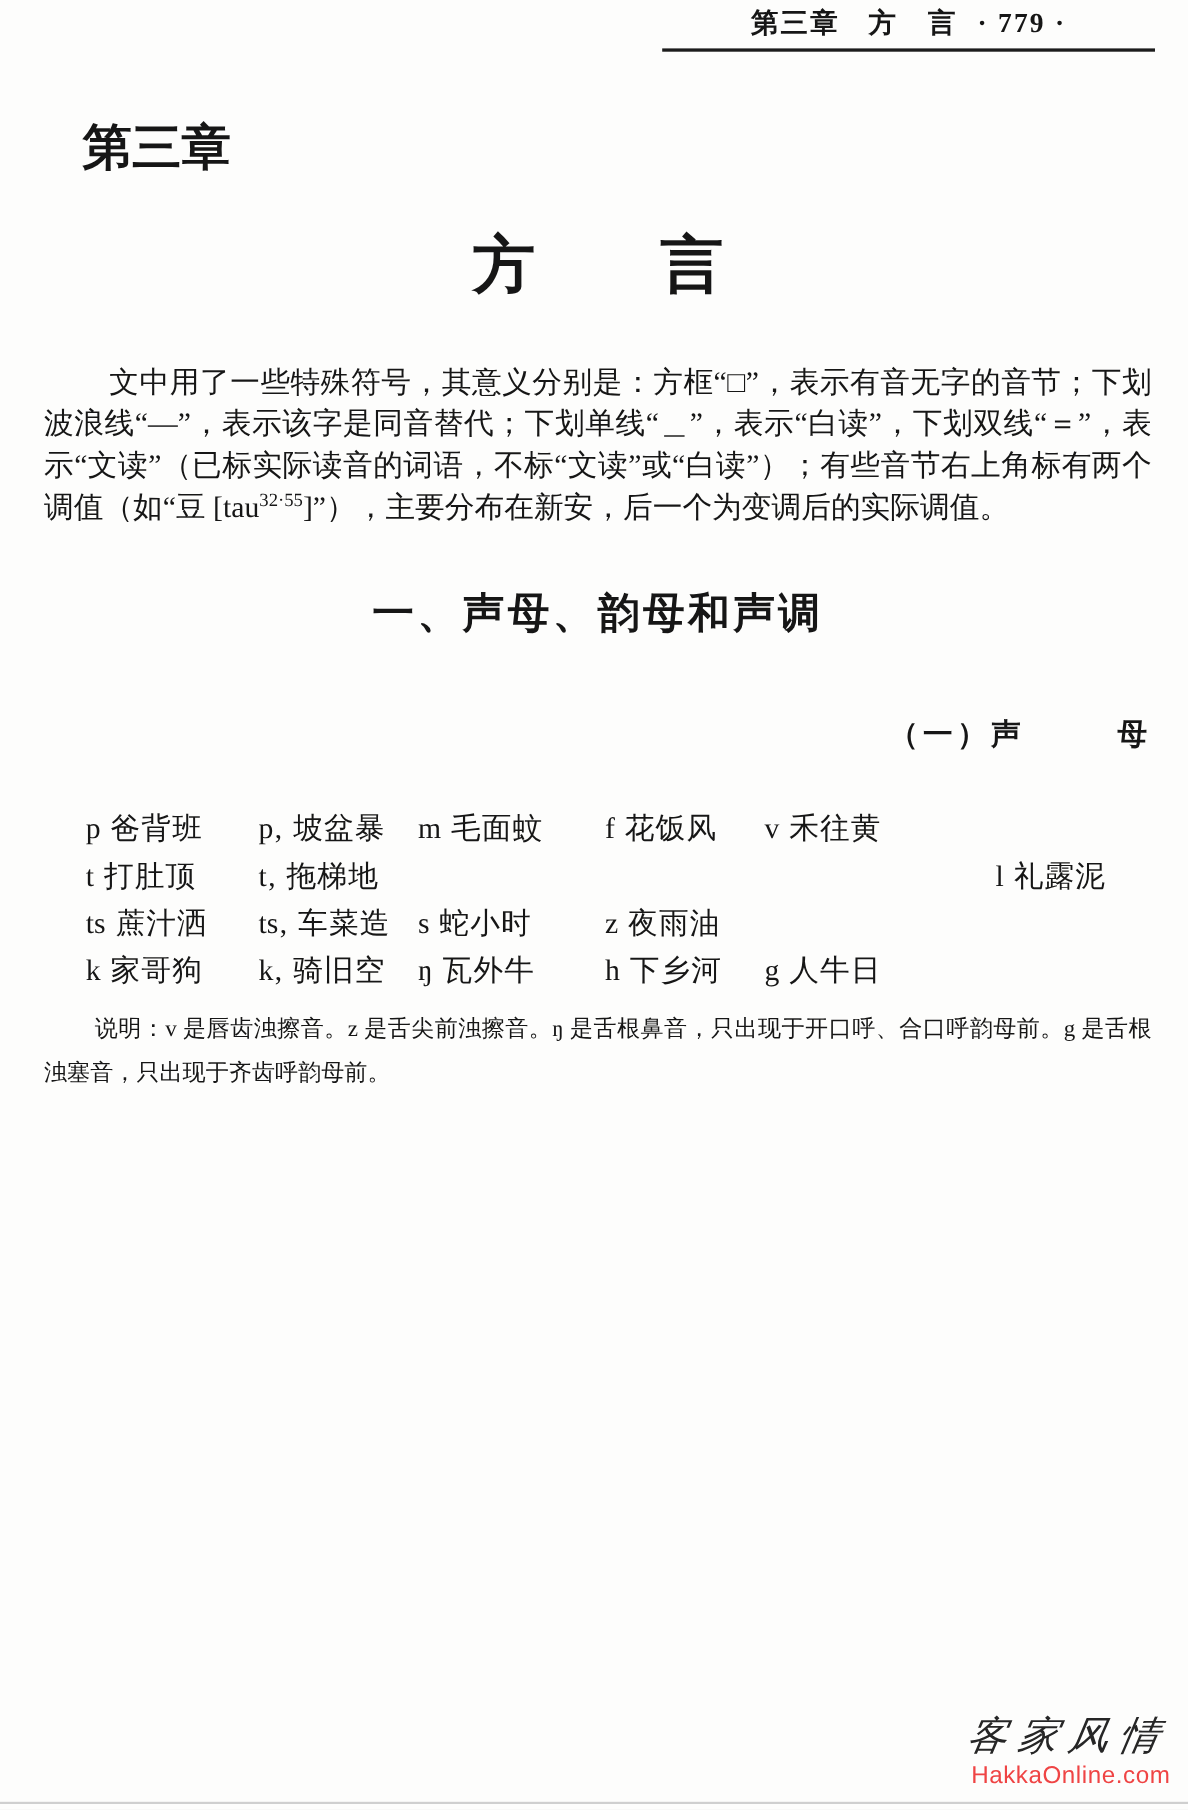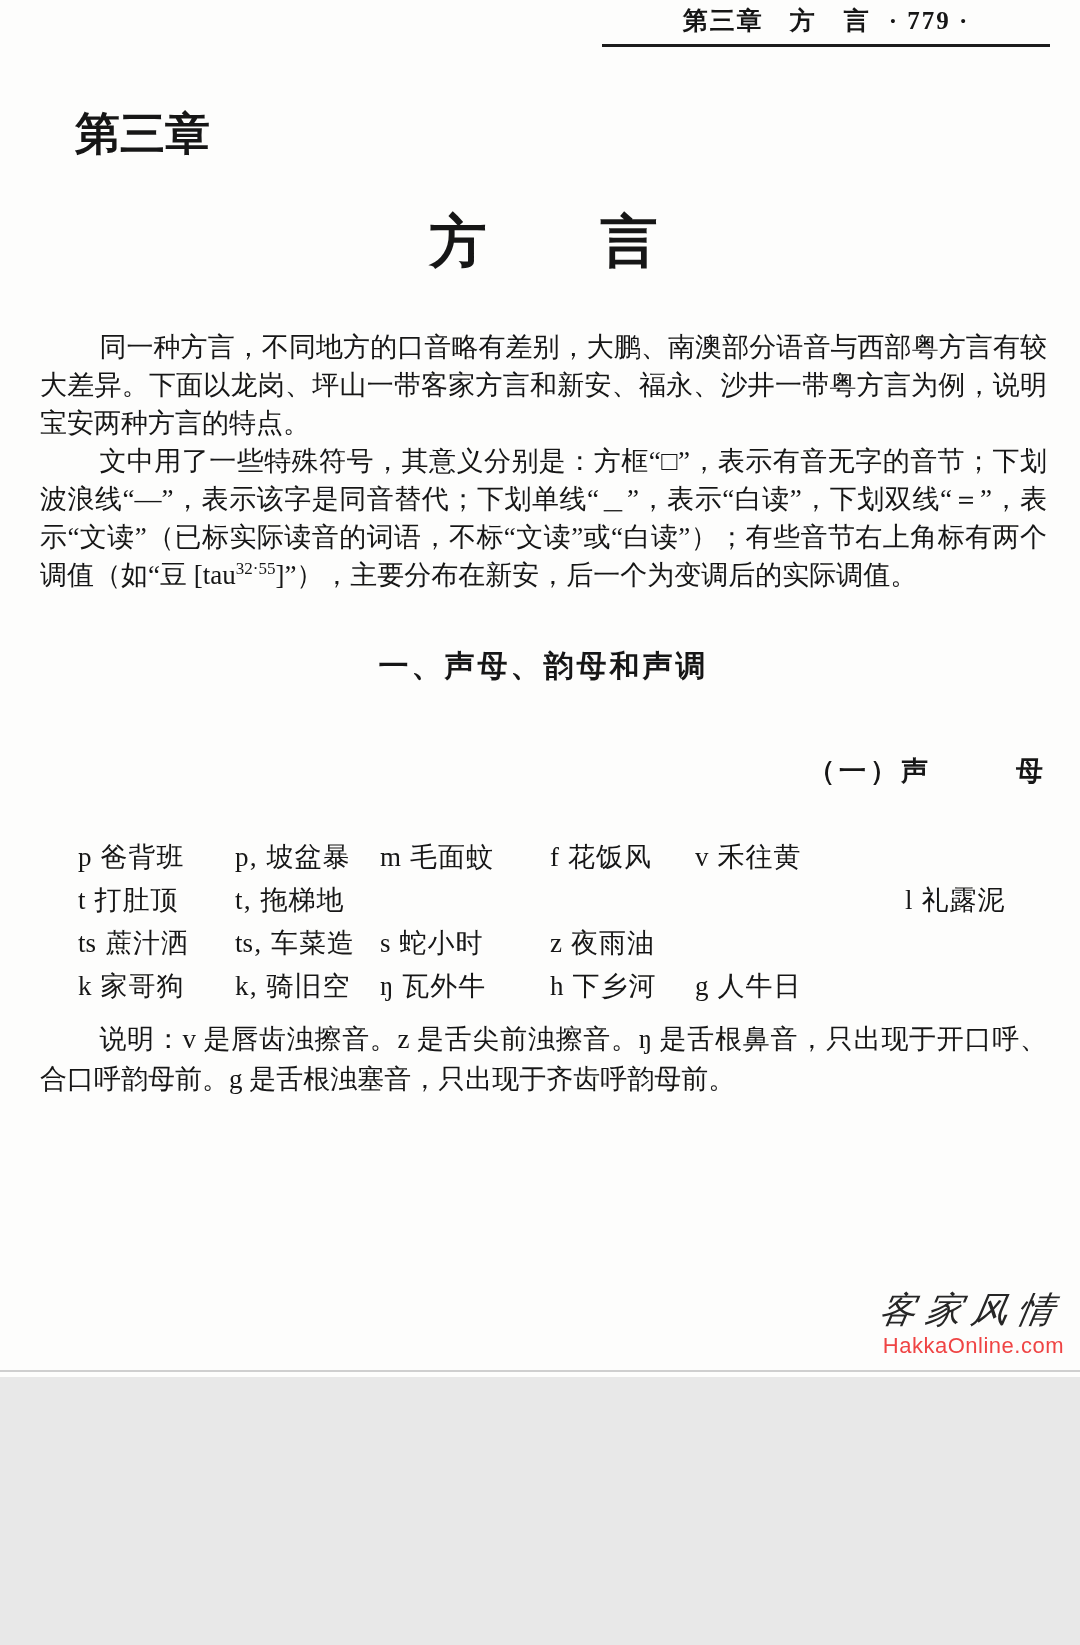--- a/index.html
+++ b/index.html
@@ -1,19 +1,19 @@
 <!DOCTYPE html>
 <html lang="zh"><head>
 <meta charset="utf-8">
 <style>
   html,body{margin:0;padding:0;}
   body{background:#e8e8e8;}
   .page{
     position:relative;
-    width:1080px;height:1377px;
+    width:1080px;height:1645px;
     margin:0 auto;
     background:#fdfdfc;
     color:#161616;
     font-family:"Liberation Serif","DejaVu Serif",serif;
     overflow:hidden;
   }
   
   .running-head{
     position:absolute;top:4px;right:30px;width:448px;
     text-align:center;
@@ -44,41 +44,41 @@
   sup.tone{font-size:17px;line-height:0;vertical-align:super;}
   .section-heading{
     margin-top:54px;text-align:center;
     font-size:33px;font-weight:700;line-height:1.2;
     white-space:nowrap;
   }
   .section-heading .sec-title{margin-left:40px;letter-spacing:24px;}
   .sub-heading{
     margin-top:52px;text-align:center;
     font-family:"Liberation Sans","DejaVu Sans",sans-serif;
-    font-size:30px;font-weight:bold;letter-spacing:3px;
+    font-size:38px;font-weight:bold;letter-spacing:3px;
   }
   .subsub-heading{
     margin-top:66px;text-align:right;
     font-size:27px;font-weight:600;letter-spacing:4px;
     white-space:nowrap;
   }
   .subsub-heading .ssh-right{margin-left:84px;}
   
   .initials{margin:46px 30px 0 38px;font-size:27px;}
   .init-row{
     display:grid;
     grid-template-columns:157px 145px 170px 145px 210px 1fr;
     height:43px;align-items:center;
   }
   .init-cell{white-space:nowrap;}
   .init-cell .sym{font-family:"Liberation Serif","DejaVu Serif",serif;margin-right:9px;}
   .init-cell .ex{letter-spacing:1px;}
   .notes{margin-top:12px;}
   .notes p{
-    margin:0;font-size:27px;line-height:40px;
+    margin:0;font-size:21px;line-height:40px;
     text-align:justify;text-indent:2.2em;
   }
   
   .watermark{
     position:absolute;right:16px;bottom:18px;
     text-align:right;
   }
   .wm-script{
     font-style:italic;
     font-size:36px;color:#262626;
@@ -106,21 +106,20 @@
     <span>第三章</span><span class="rh-title">方　言</span><span>· 779 ·</span>
   </div>
 
   <div class="content">
 
     <div class="chapter-label">第三章</div>
 
     <div class="main-title">方　　言</div>
 
     <div class="intro">
-      <p>同一种方言，不同地方的口音略有差别，大鹏、南澳部分语音与西部粤方言有较大差异。下面以龙岗、坪山一带客家方言和新安、福永、沙井一带粤方言为例，说明宝安两种方言的特点。</p>
       <p><span>文中用了一些特殊符号，其意义分别是：方框“□”，表示有音无字的音节；下划波浪线“—”，表示该字是同音替代；下划单线“＿”，表示“白读”，下划双线“＝”，表示“文读”（已标实际读音的词语，不标“文读”或“白读”）；有些音节右上角标有两个调值（如“豆 [tau</span><sup class="tone">32·55</sup><span>]”），主要分布在新安，后一个为变调后的实际调值。</span></p>
     </div>
 
 
     <div class="sub-heading">一、声母、韵母和声调</div>
 
     <div class="subsub-heading">
       <span>（一）声</span><span class="ssh-right">母</span>
     </div>
 

